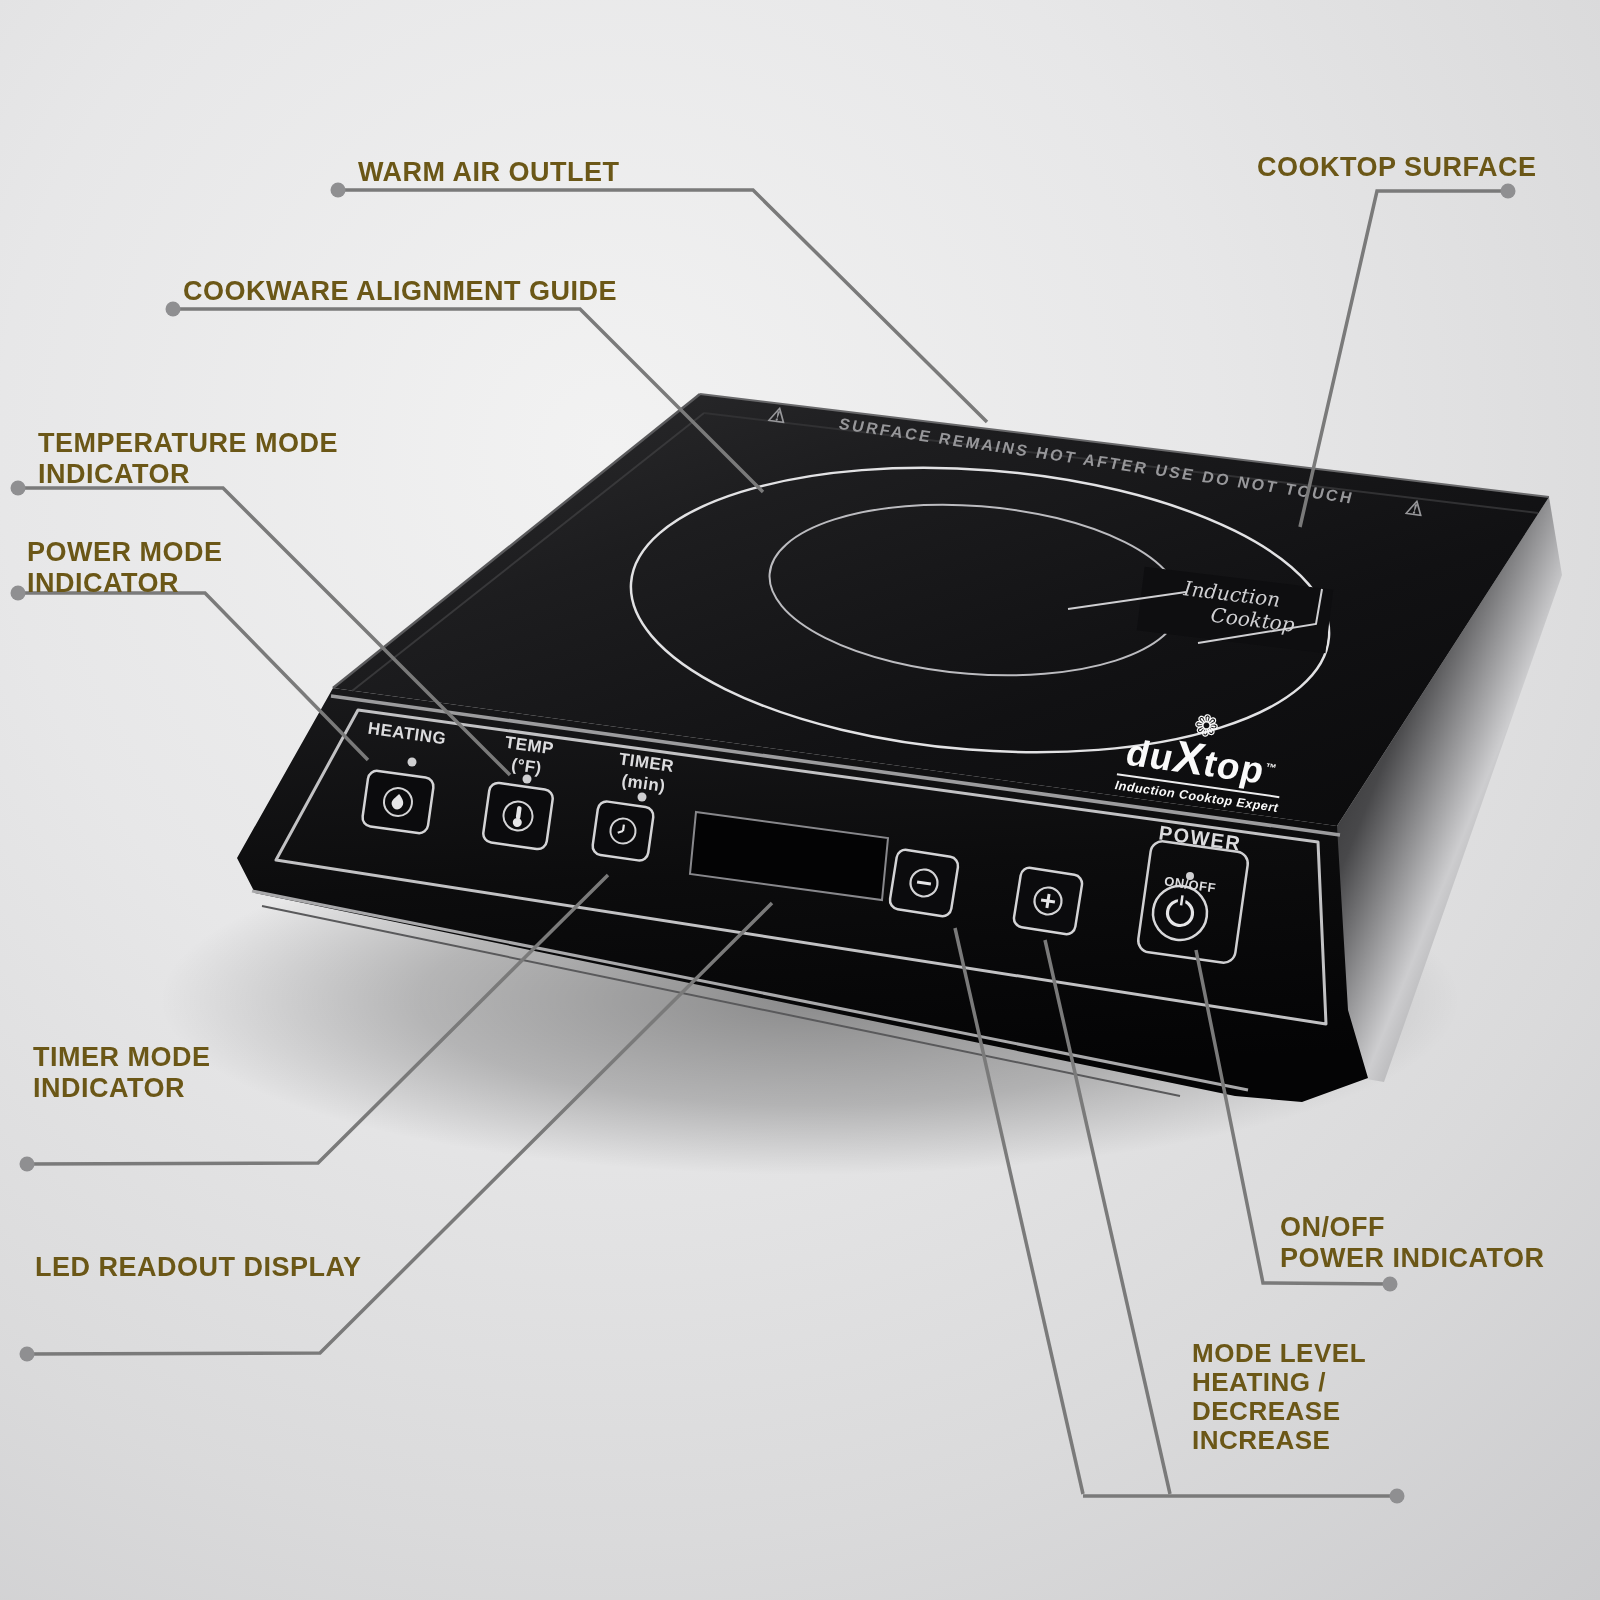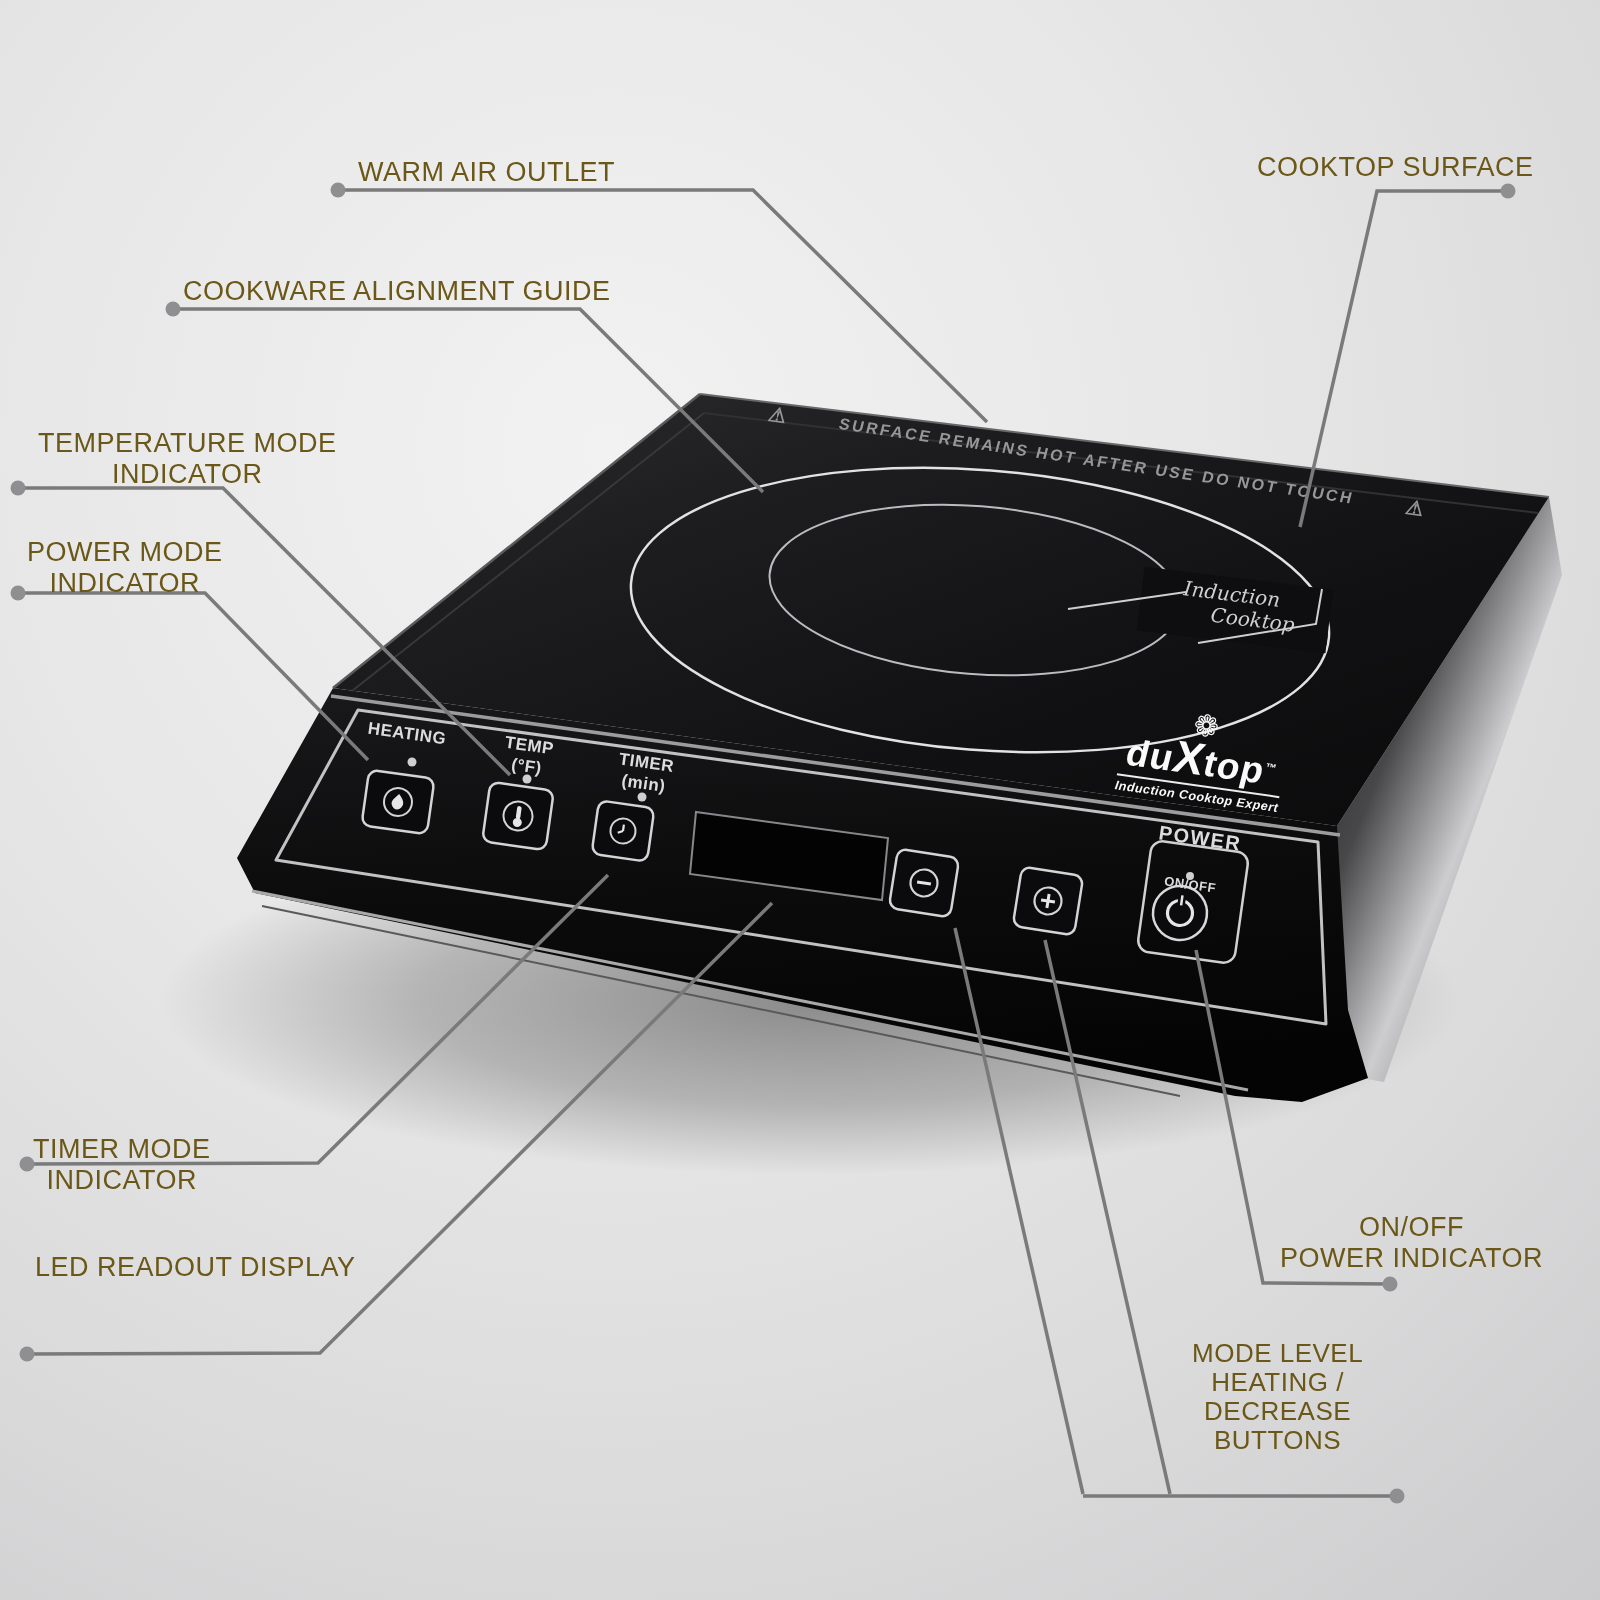--- a/index.html
+++ b/index.html
@@ -3,29 +3,29 @@
 <meta charset="utf-8">
 <style>
   html,body{margin:0;padding:0;}
   body{
     width:1600px;height:1600px;position:relative;overflow:hidden;
     background:radial-gradient(circle at 38% 28%, #f2f2f2 0%, #e7e7e8 40%, #dadadb 72%, #cbcbcd 100%);
     font-family:"Liberation Sans", sans-serif;
   }
   svg{position:absolute;left:0;top:0;}
   .callout{
-    position:absolute;color:#6b5717;font-weight:normal;font-size:27px;line-height:1.16;
-    letter-spacing:.5px;white-space:nowrap;z-index:40;text-align:center;
+    position:absolute;color:#6b5717;font-weight:bold;font-size:27px;line-height:1.16;
+    letter-spacing:.5px;white-space:nowrap;z-index:40;
   }
   .co0{left:358px;top:157px}
   .co1{left:1257px;top:152px}
   .co2{left:183px;top:276px}
   .co3{left:38px;top:428px}
   .co4{left:27px;top:537px}
-  .co5{left:33px;top:1134px}
+  .co5{left:33px;top:1042px}
   .co6{left:35px;top:1252px}
   .co7{left:1280px;top:1212px}
   .co8{left:1192px;top:1339px;font-size:26px;line-height:1.12}
   .ptxt{
     position:absolute;color:#dcdcde;font-weight:bold;text-align:center;
     transform:rotate(8deg);letter-spacing:.5px;z-index:20;line-height:1.25;
   }
   #lbl-heating{left:352px;top:723px;width:110px;font-size:17px}
   #lbl-temp{left:488px;top:735px;width:80px;font-size:17px}
   #lbl-timer{left:600px;top:752px;width:90px;font-size:17px}
@@ -243,14 +243,14 @@
   <div>LED READOUT DISPLAY</div>
 </div>
 <div class="callout co7">
   <div>ON/OFF</div>
   <div>POWER INDICATOR</div>
 </div>
 <div class="callout co8">
   <div>MODE LEVEL</div>
   <div>HEATING /</div>
   <div>DECREASE</div>
-  <div>BUTTONS</div>
+  <div>INCREASE</div>
 </div>
 
 </body></html>

